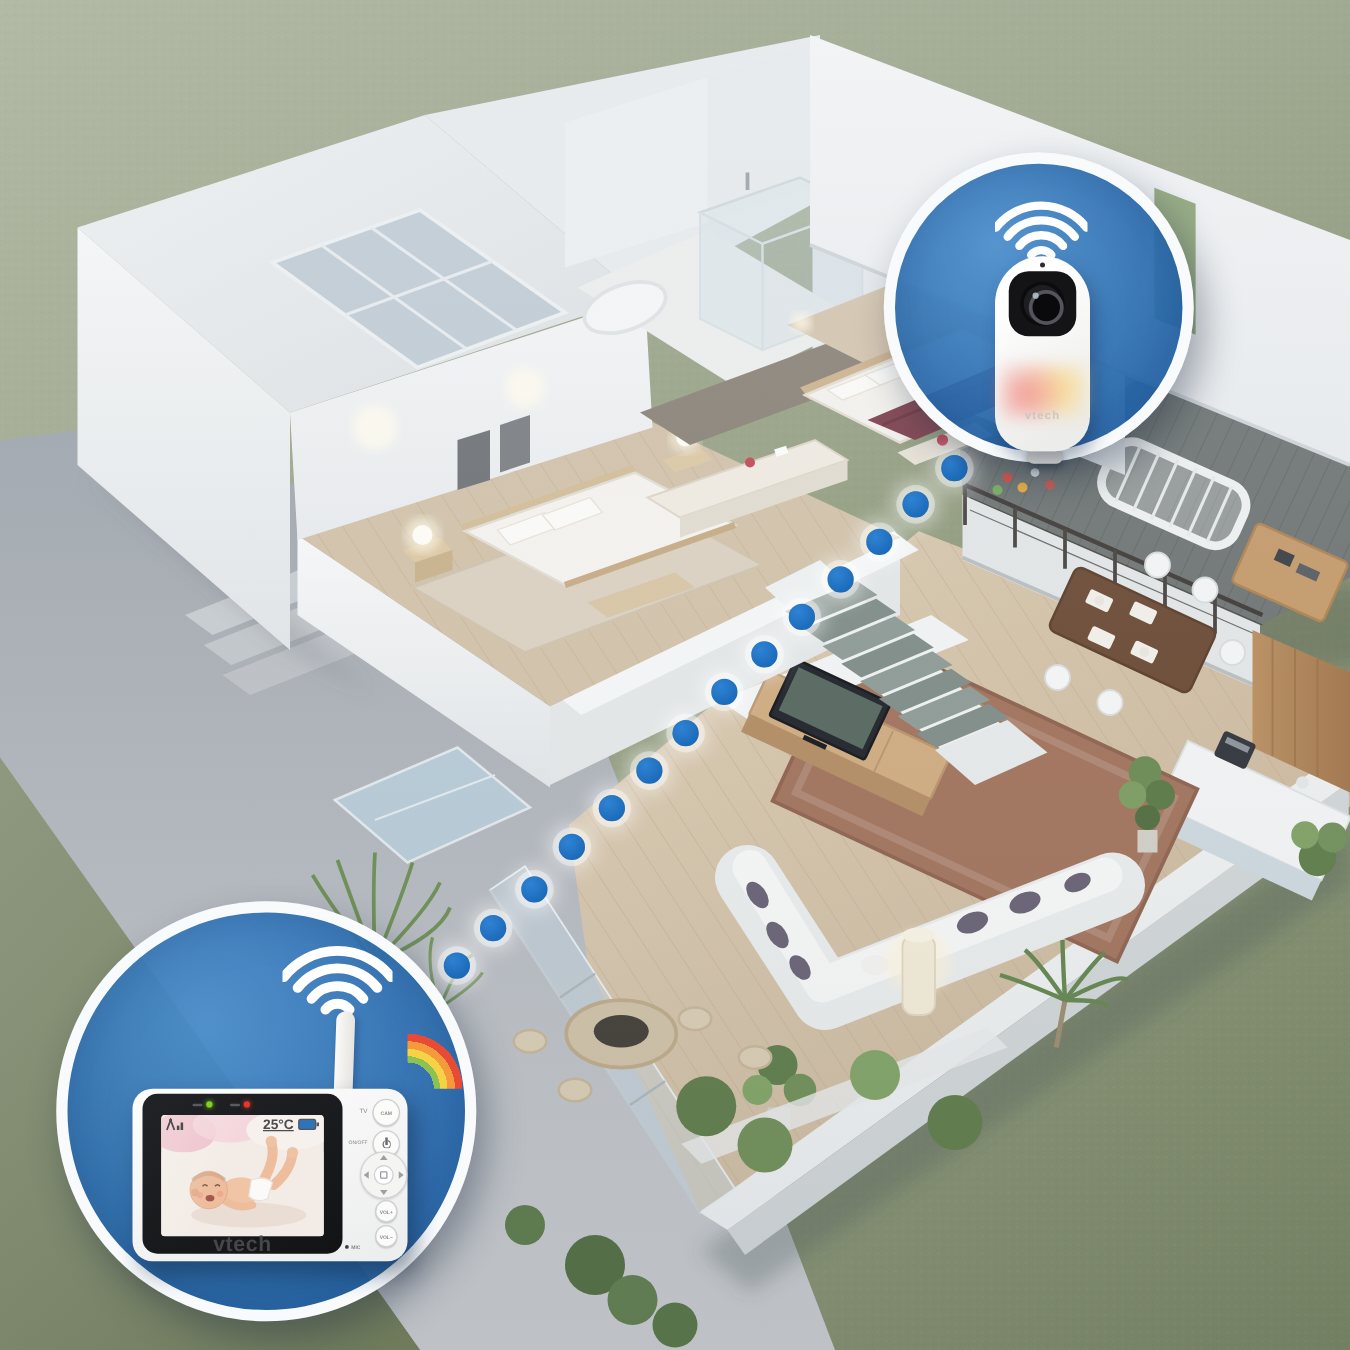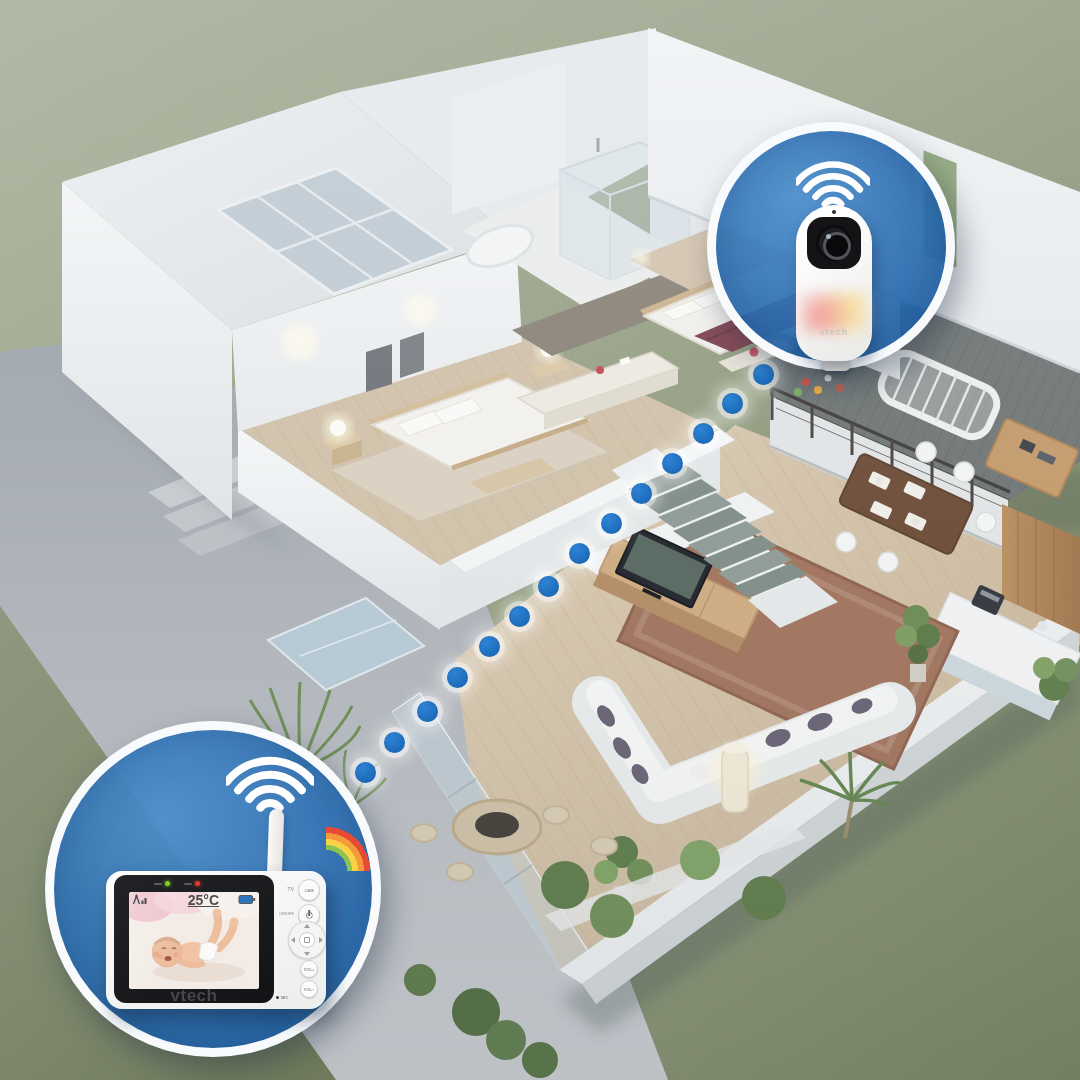--- a/index.html
+++ b/index.html
@@ -64,21 +64,21 @@
   .led{width:5px;height:5px;border-radius:50%;}
   .led.green{background:#7ed321;box-shadow:0 0 4px #7ed321;}
   .led.red{background:#e0392f;box-shadow:0 0 4px #e0392f;}
   .screen{position:absolute;left:15px;top:17px;width:130px;height:97px;border-radius:3px;
       overflow:hidden;background:#f3ece6;}
   .screen .gloss{position:absolute;inset:0;
       background:linear-gradient(115deg,rgba(255,255,255,.25),transparent 40%);}
   .statusbar{position:absolute;left:3px;right:3px;top:2px;height:11px;display:flex;
       align-items:center;z-index:3;}
   .statusbar .spacer{flex:1;}
-  .temp{font-size:14px;font-weight:bold;color:#4c4c4e;margin-right:19px;text-decoration:underline;}
+  .temp{font-size:11px;font-weight:bold;color:#4c4c4e;margin-right:3px;text-decoration:underline;}
   .mon-brand{position:absolute;left:8px;width:160px;bottom:3px;text-align:center;
       font-size:17px;font-weight:bold;color:#46474b;letter-spacing:.5px;}
 
   
   .panel{position:absolute;left:170px;top:0;width:50px;height:138px;}
   .btn-label{position:absolute;color:#85868b;font-size:5px;text-align:right;width:16px;}
   .round-btn{position:absolute;border-radius:50%;background:#fbfbfa;
       border:1px solid #cfcfd3;box-shadow:0 1px 1px rgba(0,0,0,.15);
       display:flex;align-items:center;justify-content:center;}
   .round-btn.b20{width:20px;height:20px;}

